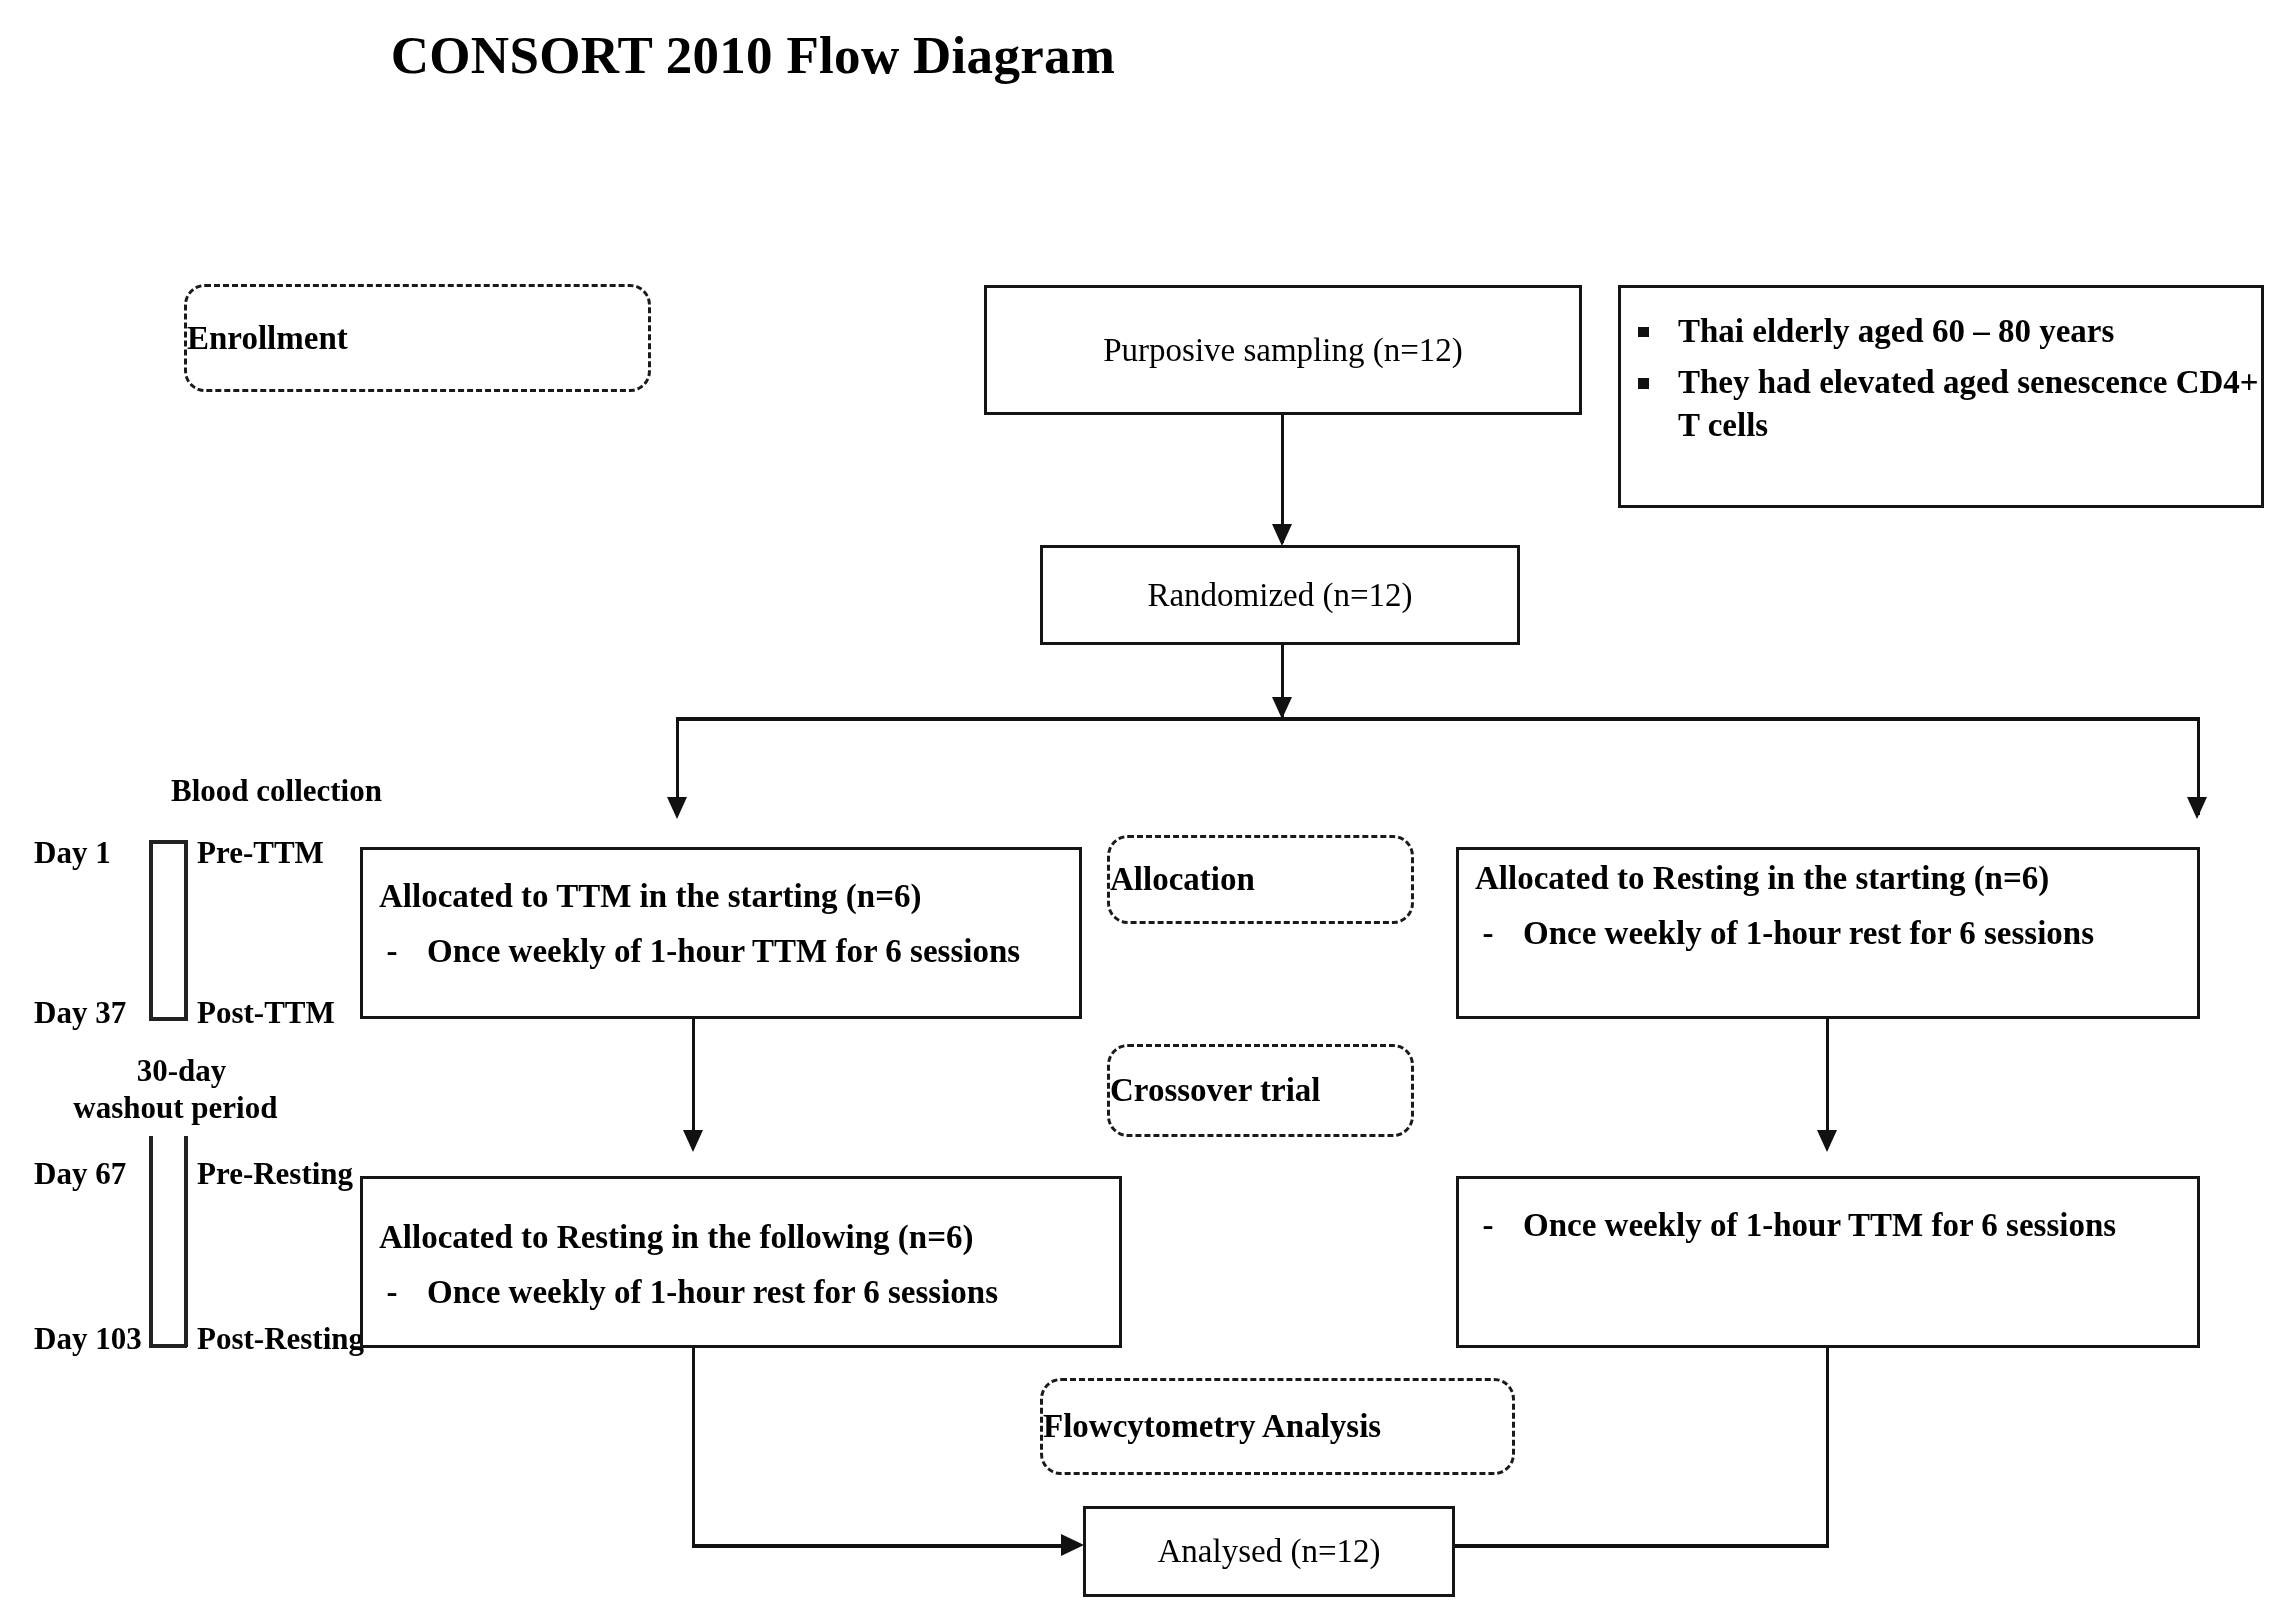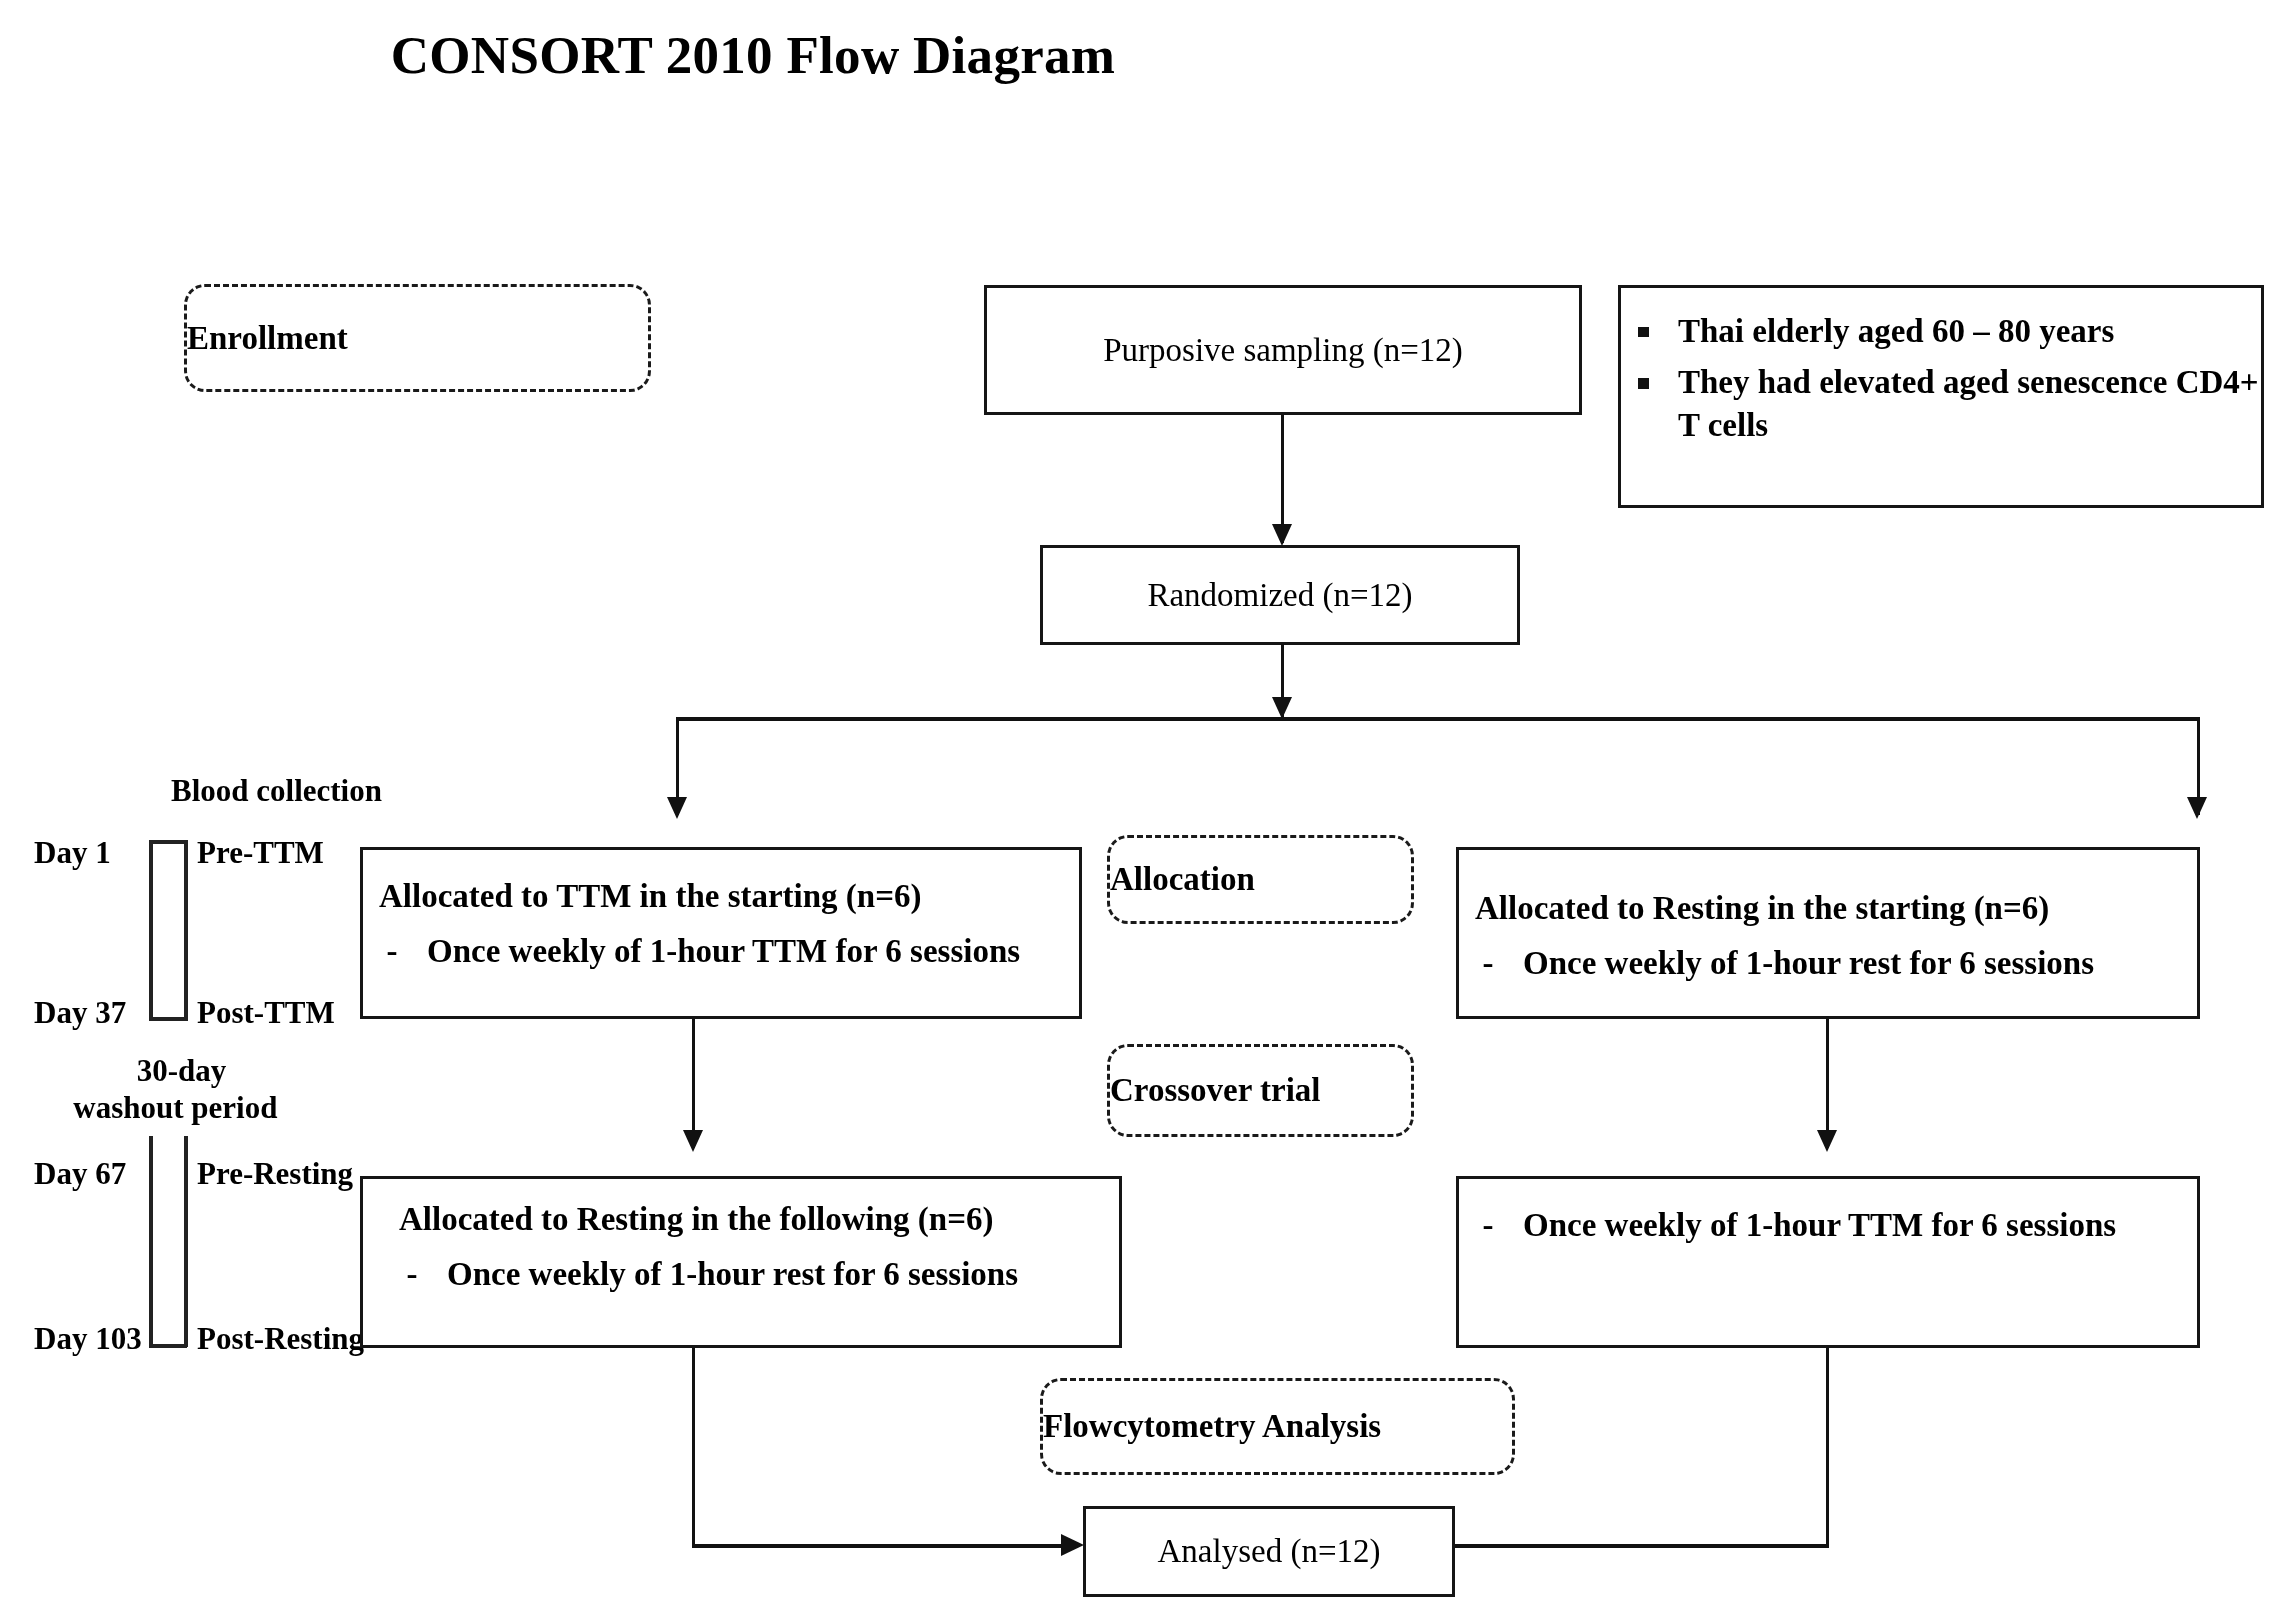--- a/index.html
+++ b/index.html
@@ -242,41 +242,41 @@
     <div class="box-inner" style="padding-top:26px;">
       <div class="alloc-title">Allocated to TTM in the starting (n=6)</div>
       <div class="alloc-sub">
         <span class="dash">-</span>
         <span>Once weekly of 1-hour TTM for 6 sessions</span>
       </div>
     </div>
   </div>
 
   <div class="abs box" style="left:1456px; top:847px; width:744px; height:172px;">
-    <div class="box-inner" style="padding-top:38px;">
+    <div class="box-inner" style="padding-top:8px;">
       <div class="alloc-title">Allocated to Resting in the starting (n=6)</div>
       <div class="alloc-sub">
         <span class="dash">-</span>
         <span>Once weekly of 1-hour rest for 6 sessions</span>
       </div>
     </div>
   </div>
 
   <div class="abs dashbox" style="left:1107px; top:1044px; width:307px; height:93px;">
     <span>Crossover trial</span>
   </div>
 
   <div class="abs vline" style="left:692px; top:1019px; height:129px;"></div>
   <div class="abs arrow-down" style="left:683px; top:1130px;"></div>
 
   <div class="abs vline" style="left:1826px; top:1019px; height:129px;"></div>
   <div class="abs arrow-down" style="left:1817px; top:1130px;"></div>
 
   <div class="abs box" style="left:360px; top:1176px; width:762px; height:172px;">
-    <div class="box-inner" style="padding-top:20px;margin-left:20px;">
+    <div class="box-inner" style="padding-top:38px;">
       <div class="alloc-title">Allocated to Resting in the following (n=6)</div>
       <div class="alloc-sub">
         <span class="dash">-</span>
         <span>Once weekly of 1-hour rest for 6 sessions</span>
       </div>
     </div>
   </div>
 
   <div class="abs box" style="left:1456px; top:1176px; width:744px; height:172px;">
     <div class="box-inner" style="padding-top:26px;">

